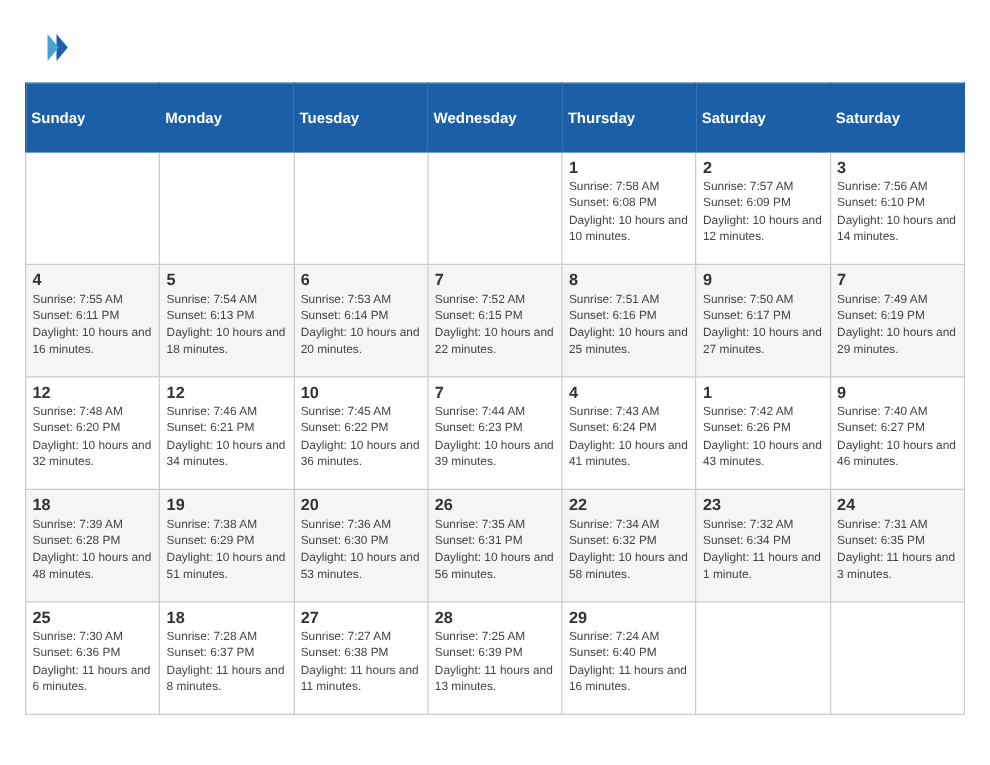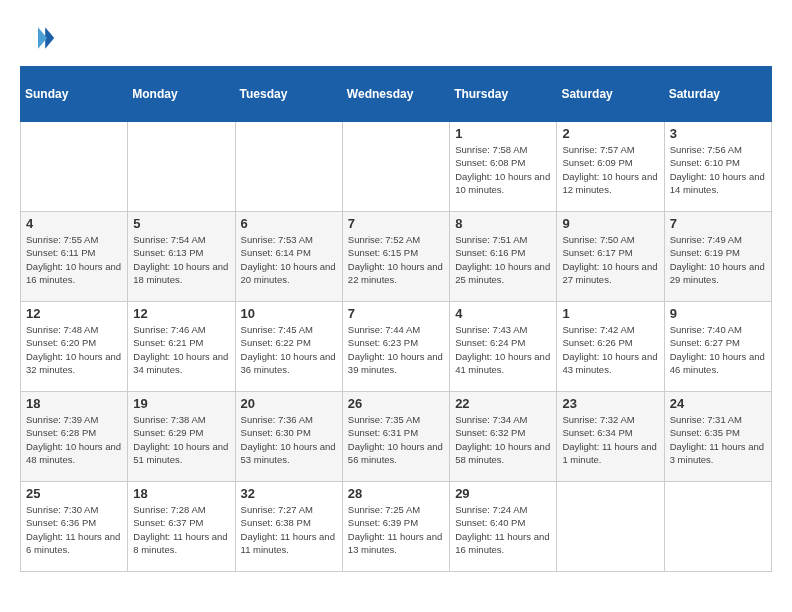--- a/index.html
+++ b/index.html
@@ -234,21 +234,21 @@
       <tr>
         <td>
           <span class="day-number">25</span>
           <div class="day-info">Sunrise: 7:30 AM<br>Sunset: 6:36 PM<br>Daylight: 11 hours and 6 minutes.</div>
         </td>
         <td>
           <span class="day-number">18</span>
           <div class="day-info">Sunrise: 7:28 AM<br>Sunset: 6:37 PM<br>Daylight: 11 hours and 8 minutes.</div>
         </td>
         <td>
-          <span class="day-number">32</span>
+          <span class="day-number">27</span>
           <div class="day-info">Sunrise: 7:27 AM<br>Sunset: 6:38 PM<br>Daylight: 11 hours and 11 minutes.</div>
         </td>
         <td>
           <span class="day-number">28</span>
           <div class="day-info">Sunrise: 7:25 AM<br>Sunset: 6:39 PM<br>Daylight: 11 hours and 13 minutes.</div>
         </td>
         <td>
           <span class="day-number">29</span>
           <div class="day-info">Sunrise: 7:24 AM<br>Sunset: 6:40 PM<br>Daylight: 11 hours and 16 minutes.</div>
         </td>

